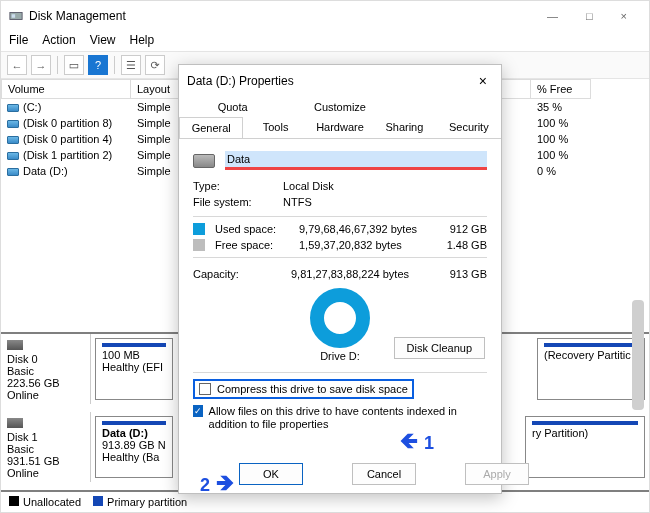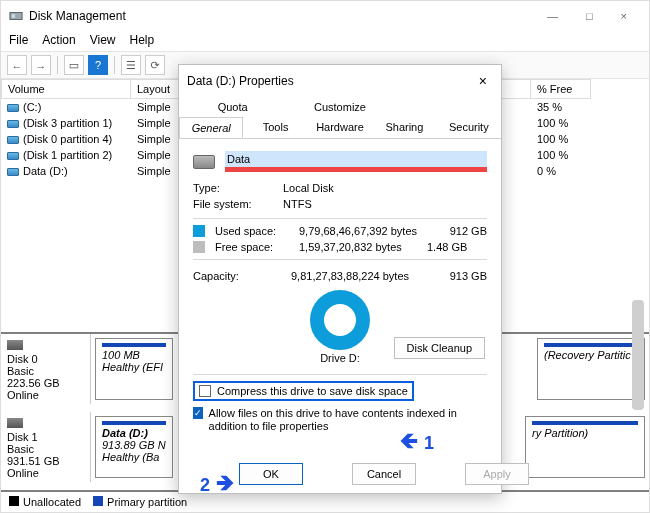--- a/index.html
+++ b/index.html
@@ -20,39 +20,39 @@
 .vol-head, .vol-row { display: grid; grid-template-columns: 130px 70px 90px 130px 50px 60px 60px; }
 .vol-head > div { border: 1px solid #dcdcdc; border-left: none; padding: 3px 6px; background: #fff; font-size: 11px; }
 .vol-head > div:first-child { border-left: 1px solid #dcdcdc; }
 .vol-body { overflow: hidden; }
 .vol-row > div { padding: 2px 6px; white-space: nowrap; overflow: hidden; text-overflow: clip; }
 .vol-icon { display: inline-block; width: 12px; height: 8px; background: linear-gradient(#6bb8e6,#3a8bc8); border: 1px solid #2a6ea0; border-radius: 1px; margin-right: 4px; vertical-align: middle; }
 .lower-split { border-top: 2px solid #7f7f7f; }
 .disk-panel { display: flex; height: 78px; border-bottom: 8px solid #fff; }
 .disk-meta { width: 90px; padding: 6px 6px; border-right: 1px solid #ccc; }
 .disk-meta .dname { font-weight: normal; }
-.disk-part { border: 1px solid #888; margin: 4px 4px; padding: 4px 6px; font-size: 11px; position: relative; display: flex; flex-direction: column; font-style: italic; }
+.disk-part { border: 1px solid #888; margin: 4px 4px; padding: 4px 6px; font-size: 11px; position: relative; display: flex; flex-direction: column; }
 .disk-part .bar { height: 4px; background: #1447b5; margin-bottom: 2px; }
 .legend { display: flex; gap: 12px; padding: 4px 8px; border-top: 2px solid #7f7f7f; align-items: center; }
 .legend .sw { width: 10px; height: 10px; display: inline-block; margin-right: 4px; }
 .sw.black { background: #000; }
 .sw.blue { background: #1447b5; }
 
 .dlg { position: absolute; left: 178px; top: 64px; width: 324px; height: 430px; background: #fff; border: 1px solid #bfbfbf; box-shadow: 0 4px 16px rgba(0,0,0,.25); display: flex; flex-direction: column; }
 .dlg-title { display: flex; align-items: center; padding: 6px 8px; font-size: 12px; }
 .dlg-title .t { flex: 1; }
 .dlg-title .x { font-size: 14px; padding: 2px 6px; }
 .tabs { display: grid; grid-template-columns: repeat(4, 1fr); font-size: 11px; text-align: center; }
 .tabs .tab { padding: 4px 2px; }
 .tabs.row2 .tab { border-bottom: 1px solid #d0d0d0; }
-.tabs .active { border: 1px solid #d0d0d0; border-bottom: 1px solid #fff; font-style: italic; }
+.tabs .active { border: 1px solid #d0d0d0; border-bottom: 1px solid #fff; }
 .dlg-body { padding: 8px 14px; flex: 1; overflow: hidden; }
 .name-row { display: flex; align-items: center; gap: 10px; margin: 4px 0 10px; }
 .drive-ic { width: 22px; height: 14px; background: linear-gradient(#bbb,#888); border: 1px solid #666; border-radius: 2px; }
-.name-input { flex: 1; border: none; border-bottom: 5px solid #ef4444; padding: 2px 2px; background: #cfe5fb; color: #000; font-size: 11px; }
+.name-input { flex: 1; border: none; border-bottom: 3px solid #ef4444; padding: 2px 2px; background: #cfe5fb; color: #000; font-size: 11px; }
 .kv { display: grid; grid-template-columns: 90px 1fr; row-gap: 4px; font-size: 11px; margin-bottom: 8px; }
 .space-row { display: grid; grid-template-columns: 18px 80px 1fr 60px; align-items: center; gap: 4px; font-size: 11px; padding: 2px 0; }
 .sq { width: 12px; height: 12px; }
 .sq.used { background: #0d9ddb; }
 .sq.free { background: #bdbdbd; }
 .cap-row { display: grid; grid-template-columns: 98px 1fr 60px; font-size: 11px; padding: 6px 0 4px; }
 .donut { width: 60px; height: 60px; border-radius: 50%; border: 14px solid #0d9ddb; margin: 4px auto 2px; }
 .drive-label { text-align: center; font-size: 11px; }
 .cleanup { position: absolute; right: 16px; bottom: 134px; }
 .btn { border: 1px solid #bfbfbf; background: #fdfdfd; padding: 4px 12px; font-size: 11px; cursor: default; margin-left: 48px; }
@@ -114,21 +114,21 @@
     <div class="vol-row">
         <div><span class="vol-icon"></span><span>(C:)</span></div>
         <div>Simple</div>
         <div></div>
         <div></div>
         <div></div>
         <div>2 GB</div>
         <div>35 %</div>
       </div>
     <div class="vol-row">
-        <div><span class="vol-icon"></span><span>(Disk 3 partition 1)</span></div>
+        <div><span class="vol-icon"></span><span>(Disk 0 partition 8)</span></div>
         <div>Simple</div>
         <div></div>
         <div></div>
         <div></div>
         <div>MB</div>
         <div>100 %</div>
       </div>
     <div class="vol-row">
         <div><span class="vol-icon"></span><span>(Disk 0 partition 4)</span></div>
         <div>Simple</div>
@@ -243,21 +243,21 @@
     <div class="space-row">
       <span class="sq used"></span>
       <span>Used space:</span>
       <span>9,79,68,46,67,392 bytes</span>
       <span style="text-align:right">912 GB</span>
     </div>
     <div class="space-row">
       <span class="sq free"></span>
       <span>Free space:</span>
       <span>1,59,37,20,832 bytes</span>
-      <span style="text-align:left">1.48 GB</span>
+      <span style="text-align:right">1.48 GB</span>
     </div>
     <hr class="thin">
     <div class="cap-row">
       <span>Capacity:</span>
       <span>9,81,27,83,88,224 bytes</span>
       <span style="text-align:right">913 GB</span>
     </div>
     <div class="donut"></div>
     <div class="drive-label">Drive D:</div>
     <button class="btn cleanup">Disk Cleanup</button>

